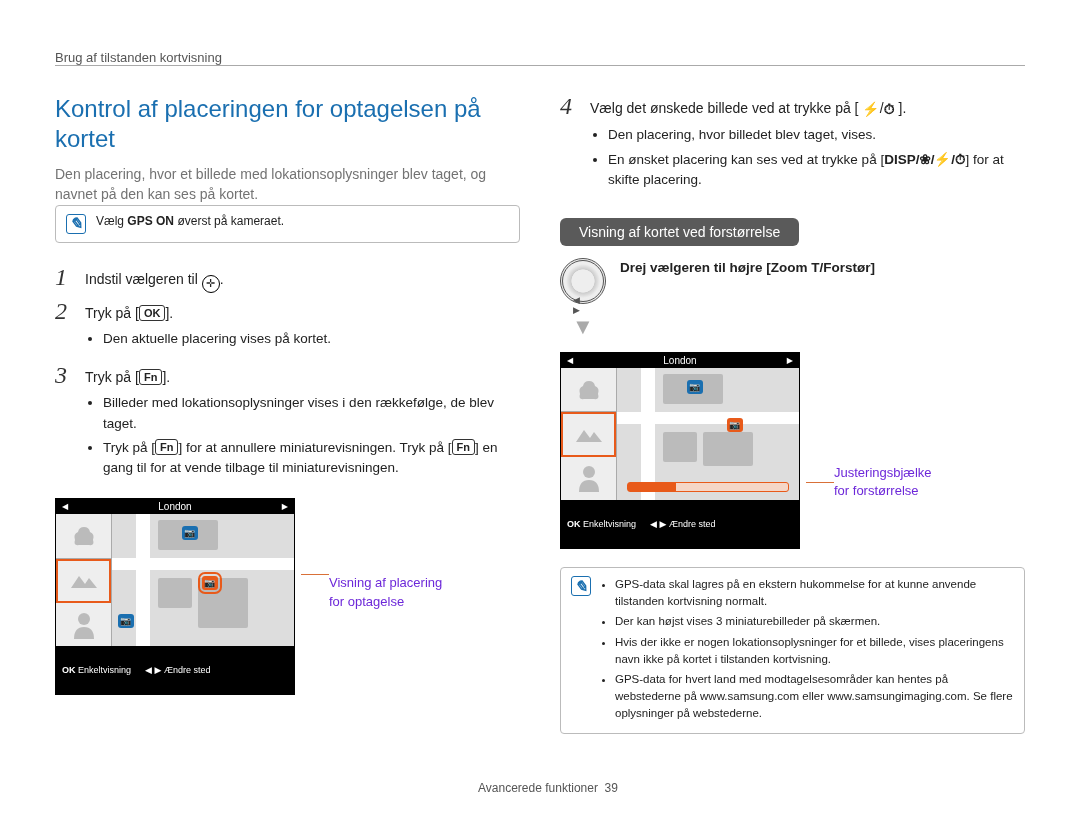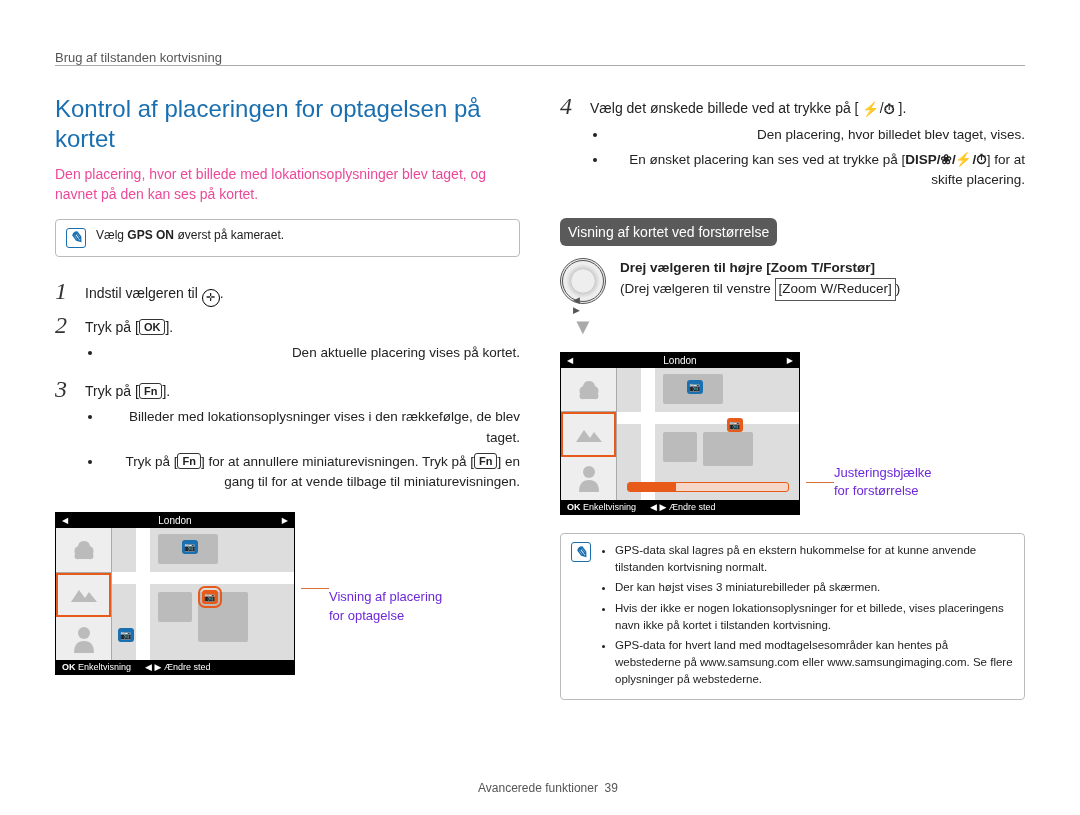--- a/index.html
+++ b/index.html
@@ -31,22 +31,21 @@
   .title {
     color: #1a6fb0;
     font-size: 24px;
     font-weight: 400;
     line-height: 1.25;
     margin-bottom: 10px;
   }
   .body-text {
     font-size: 14px;
     line-height: 1.45;
-    color: #ec4899;
-    margin-bottom: 14px;
+    color: #737373;
   }
   .note-box {
     border: 1px solid #bbb;
     border-radius: 4px;
     display: flex;
     align-items: flex-start;
     padding: 8px 10px;
     margin-bottom: 22px;
     font-size: 12px;
     gap: 10px;
@@ -87,21 +86,20 @@
   }
   .sub-bullets {
     margin: 4px 0 14px 32px;
     font-size: 13.5px;
     line-height: 1.5;
   }
   .sub-bullets li {
     list-style: disc;
     margin-left: 16px;
     margin-bottom: 4px;
-    text-align: right;
   }
   .key-box {
     border: 1.5px solid #333;
     border-radius: 3px;
     padding: 0 4px;
     font-size: 11px;
     font-weight: bold;
     display: inline-block;
     line-height: 1.3;
     vertical-align: 1px;
@@ -119,21 +117,21 @@
   .gps-icon::before { content: "✛"; }
   .flash-icon, .timer-icon, .disp-icon, .flower-icon {
     display: inline-block;
     font-weight: bold;
     vertical-align: -1px;
   }
   .section-pill {
     background: #5a5a5a;
     color: #fff;
     font-size: 14px;
-    padding: 6px 8px;
+    padding: 6px 19px;
     border-radius: 6px;
     display: inline-block;
     margin: 14px 0 12px 0;
   }
   .dial-row {
     display: flex;
     gap: 14px;
     margin-bottom: 10px;
   }
   .dial {
@@ -234,21 +232,21 @@
     bottom: 8px; left: 10px; right: 10px;
     height: 10px;
     border: 1px solid #e85a1a;
     border-radius: 3px;
     background: linear-gradient(to right, #e85a1a 0 30%, #f5d6c7 30% 100%);
   }
   .screen-bottom {
     background: #000;
     color: #fff;
     font-size: 9px;
-    padding: 2px 6px;
+    padding: 19px 6px;
     display: flex;
     gap: 14px;
   }
   .screen-wrap {
     display: flex;
     align-items: flex-start;
     gap: 6px;
     position: relative;
   }
   .callout {
@@ -389,21 +387,20 @@
           <span>En ønsket placering kan ses ved at trykke på [</span><b>DISP/❀/⚡/⏱</b><span>] for at skifte placering.</span>
         </li>
       </ul>
 
       <div class="section-pill">Visning af kortet ved forstørrelse</div>
 
       <div class="dial-row">
         <div class="dial"></div>
         <div class="dial-text">
           <div class="bold">Drej vælgeren til højre [Zoom T/Forstør]</div>
-          <div>(<span>Drej vælgeren til venstre </span><span class="box-label">[Zoom W/Reducer]</span><span>)</span></div>
         </div>
       </div>
       <div class="arrow-down">▼</div>
 
       <div class="screen-wrap">
         <div class="screen">
           <div class="screen-top">
             <span class="tri">◀</span>
             <span style="flex:1;text-align:center">London</span>
             <span class="tri">▶</span>

